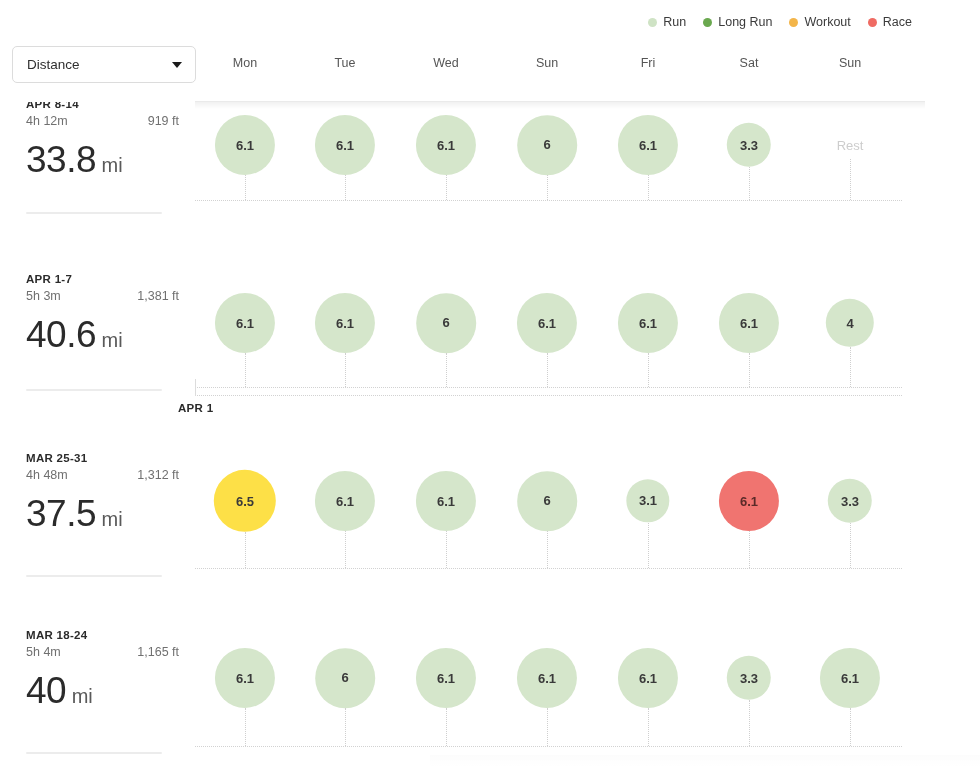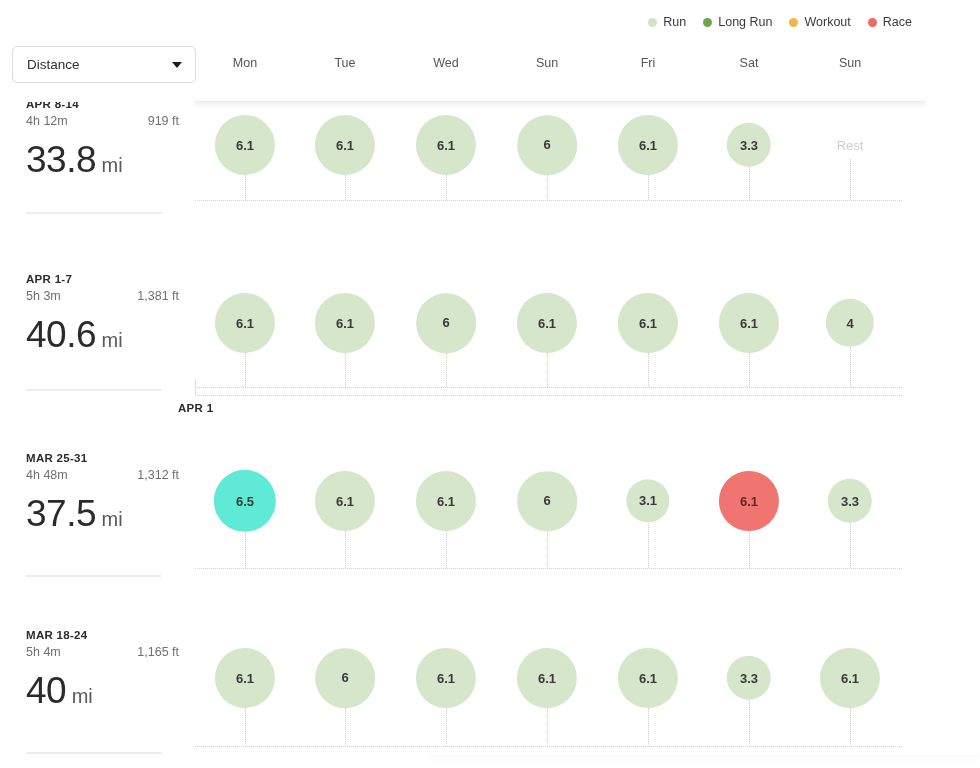--- a/index.html
+++ b/index.html
@@ -224,21 +224,21 @@
         <div class="week-range">MAR 25-31</div>
         <div class="sub">
           <span class="sub-time">4h 48m</span>
           <span class="sub-elev">1,312 ft</span>
         </div>
         <div class="big"><span>37.5</span><span class="unit"> mi</span></div>
       </div>
       <div class="stat-rule" style="top: 575px;"></div>
       <div class="chart">
         <div class="baseline" style="top: 568px;"></div>
-        <div class="bubble" style="left: 50px; top: 501px; width: 62.4px; height: 62.4px; background: #5eead4;">6.5</div>
+        <div class="bubble" style="left: 50px; top: 501px; width: 62.4px; height: 62.4px; background: #fde047;">6.5</div>
         <div class="stem" style="left: 50px; top: 532.2px; height: 35.8px;"></div>
         <div class="bubble" style="left: 150px; top: 501px; width: 60.16px; height: 60.16px; background: rgb(213, 230, 203);">6.1</div>
         <div class="stem" style="left: 150px; top: 531.08px; height: 36.92px;"></div>
         <div class="bubble" style="left: 251px; top: 501px; width: 60.16px; height: 60.16px; background: rgb(213, 230, 203);">6.1</div>
         <div class="stem" style="left: 251px; top: 531.08px; height: 36.92px;"></div>
         <div class="bubble" style="left: 352px; top: 501px; width: 59.6px; height: 59.6px; background: rgb(213, 230, 203);">6</div>
         <div class="stem" style="left: 352px; top: 530.8px; height: 37.2px;"></div>
         <div class="bubble" style="left: 453px; top: 501px; width: 43.36px; height: 43.36px; background: rgb(213, 230, 203);">3.1</div>
         <div class="stem" style="left: 453px; top: 522.68px; height: 45.32px;"></div>
         <div class="bubble" style="left: 554px; top: 501px; width: 60.16px; height: 60.16px; background: rgb(240, 116, 112); color: rgb(90, 42, 40);">6.1</div>

